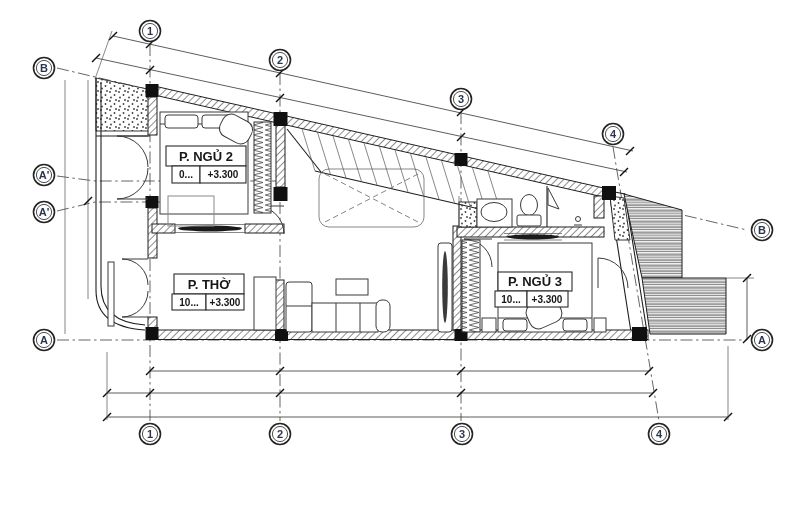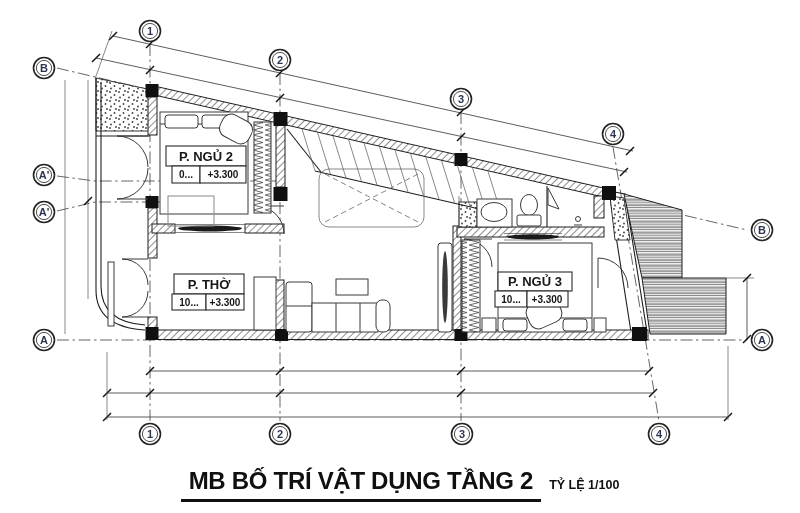--- a/index.html
+++ b/index.html
@@ -367,16 +367,13 @@
         <circle class="bub2" cx="762" cy="230" r="7.6"></circle>
     <text class="bubtxt" x="762" y="234">B</text>
   </g>
   <g>
     <circle class="bub" cx="762" cy="340" r="10.5"></circle>
         <circle class="bub2" cx="762" cy="340" r="7.6"></circle>
     <text class="bubtxt" x="762" y="344">A</text>
   </g>
 </svg>
 
-<div class="title-wrap">
-  <span class="title-main">MB BỐ TRÍ VẬT DỤNG TẦNG 2</span><span class="title-scale">TỶ LỆ 1/100</span>
 </div>
-</div>
 
 </body></html>

